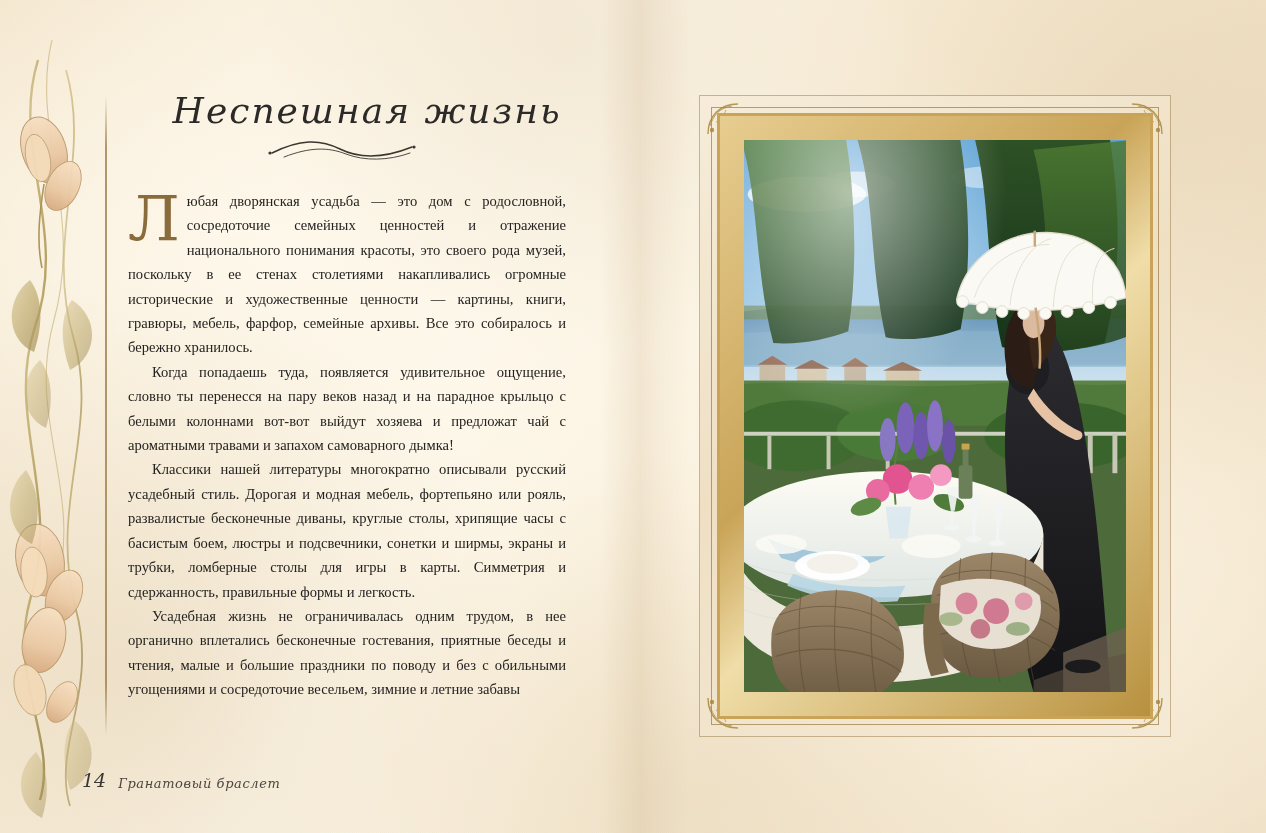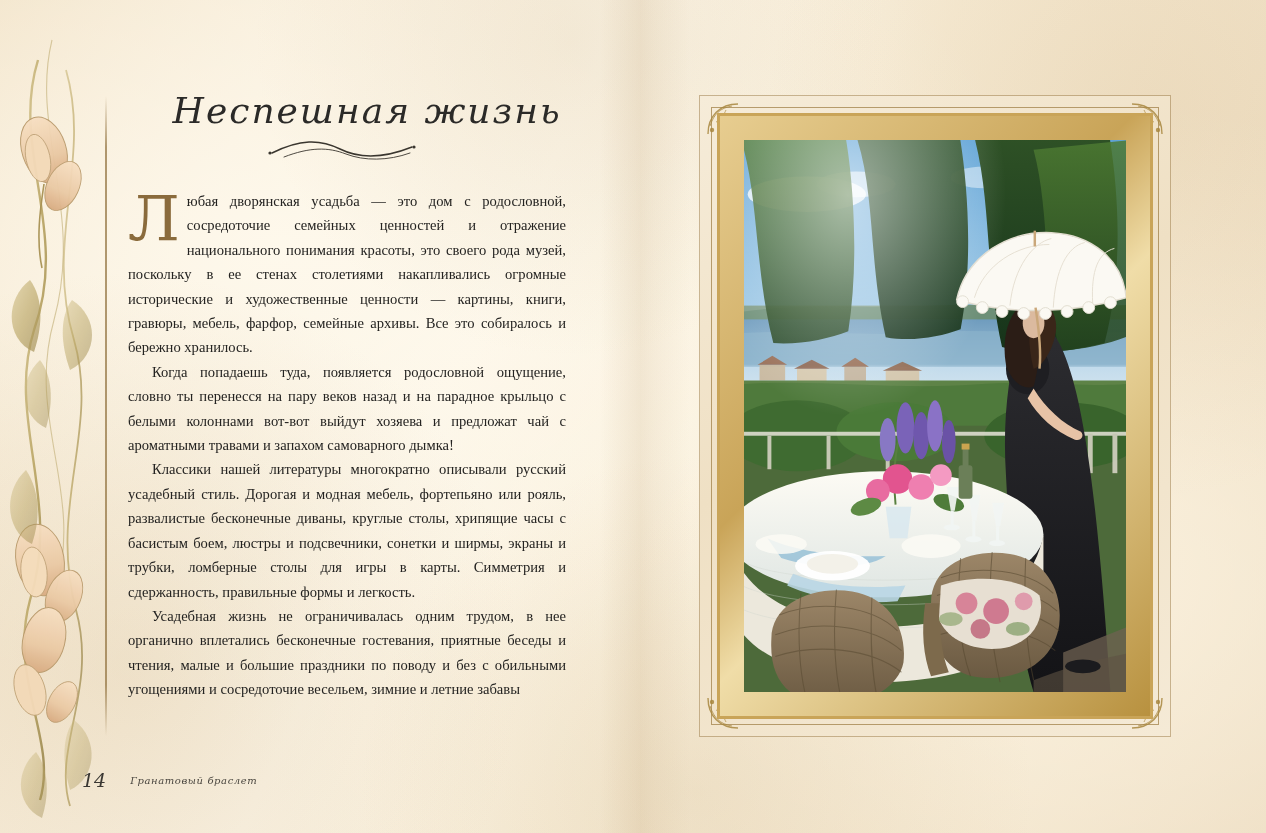--- a/index.html
+++ b/index.html
@@ -116,33 +116,33 @@
     padding: 4px 7px 0 0;
     color: #8a6b3c;
     font-weight: 400;
   }
 
   .folio {
     position: absolute;
     left: 82px;
     bottom: 42px;
     display: flex;
-    align-items: center;
-    gap: 24px;
+    align-items: flex-end;
+    gap: 12px;
   }
   .folio-number {
     font-family: "DejaVu Serif", serif;
     font-style: italic;
     font-size: 19px;
     color: #3b3833;
   }
   .folio-label {
     font-family: "DejaVu Serif", serif;
     font-style: italic;
-    font-size: 10px;
+    font-size: 13px;
     color: #4a463f;
     letter-spacing: 0.6px;
   }
 
   
   .photo-frame {
     position: absolute;
     left: 700px;
     top: 96px;
     width: 470px;
@@ -254,21 +254,21 @@
 
     <svg class="title-flourish" viewBox="0 0 170 26">
       <path d="M10 16 C 38 2, 58 2, 78 12 C 96 21, 120 22, 150 10" fill="none" stroke="#3a362f" stroke-width="1.4" stroke-linecap="round"></path>
       <path d="M22 20 C 48 10, 66 10, 84 17 C 102 24, 126 24, 148 16" fill="none" stroke="#3a362f" stroke-width="0.9" stroke-linecap="round"></path>
       <circle cx="8" cy="16" r="1.6" fill="#3a362f"></circle>
       <circle cx="152" cy="10" r="1.6" fill="#3a362f"></circle>
     </svg>
 
     <div class="body-text">
       <p class="first"><span class="dropcap">Л</span><span>юбая дворянская усадьба — это дом с родословной, сосредоточие семейных ценностей и отражение национального понимания красоты, это своего рода музей, поскольку в ее стенах столетиями накапливались огромные исторические и художественные ценности — картины, книги, гравюры, мебель, фарфор, семейные архивы. Все это собиралось и бережно хранилось.</span></p>
-      <p>Когда попадаешь туда, появляется родословной ощущение, словно ты перенесся на пару веков назад и на парадное крыльцо с белыми колоннами вот-вот выйдут хозяева и предложат чай с ароматными травами и запахом самоварного дымка!</p>
+      <p>Когда попадаешь туда, появляется удивительное ощущение, словно ты перенесся на пару веков назад и на парадное крыльцо с белыми колоннами вот-вот выйдут хозяева и предложат чай с ароматными травами и запахом самоварного дымка!</p>
       <p>Классики нашей литературы многократно описывали русский усадебный стиль. Дорогая и модная мебель, фортепьяно или рояль, развалистые бесконечные диваны, круглые столы, хрипящие часы с басистым боем, люстры и подсвечники, сонетки и ширмы, экраны и трубки, ломберные столы для игры в карты. Симметрия и сдержанность, правильные формы и легкость.</p>
       <p>Усадебная жизнь не ограничивалась одним трудом, в нее органично вплетались бесконечные гостевания, приятные беседы и чтения, малые и большие праздники по поводу и без с обильными угощениями и сосредоточие весельем, зимние и летние забавы</p>
     </div>
   </div>
 
   <div class="folio">
     <span class="folio-number">14</span>
     <span class="folio-label">Гранатовый браслет</span>
   </div>
 

